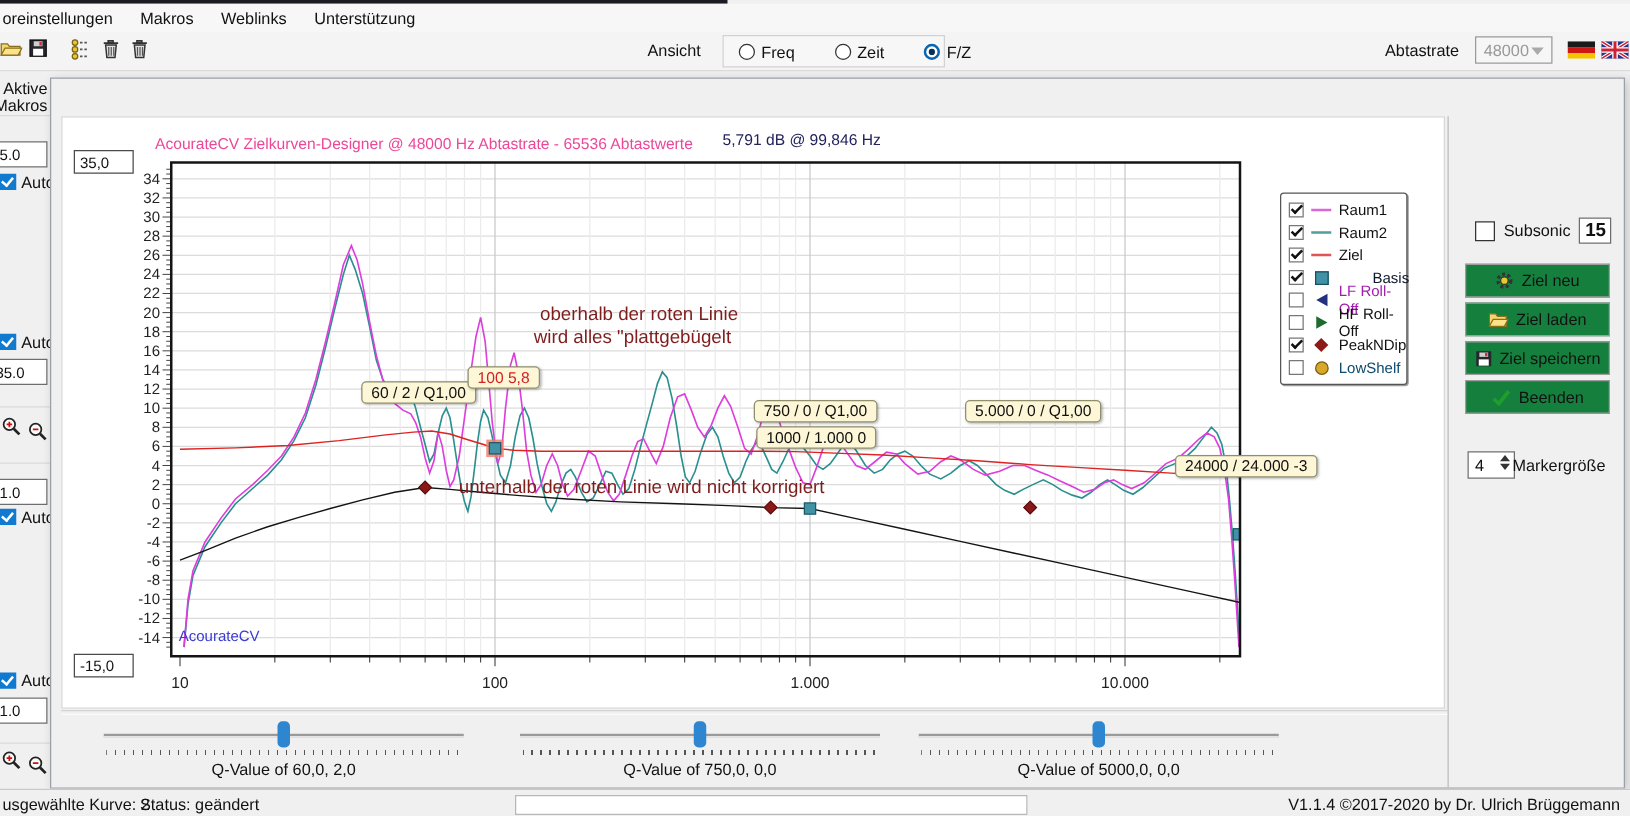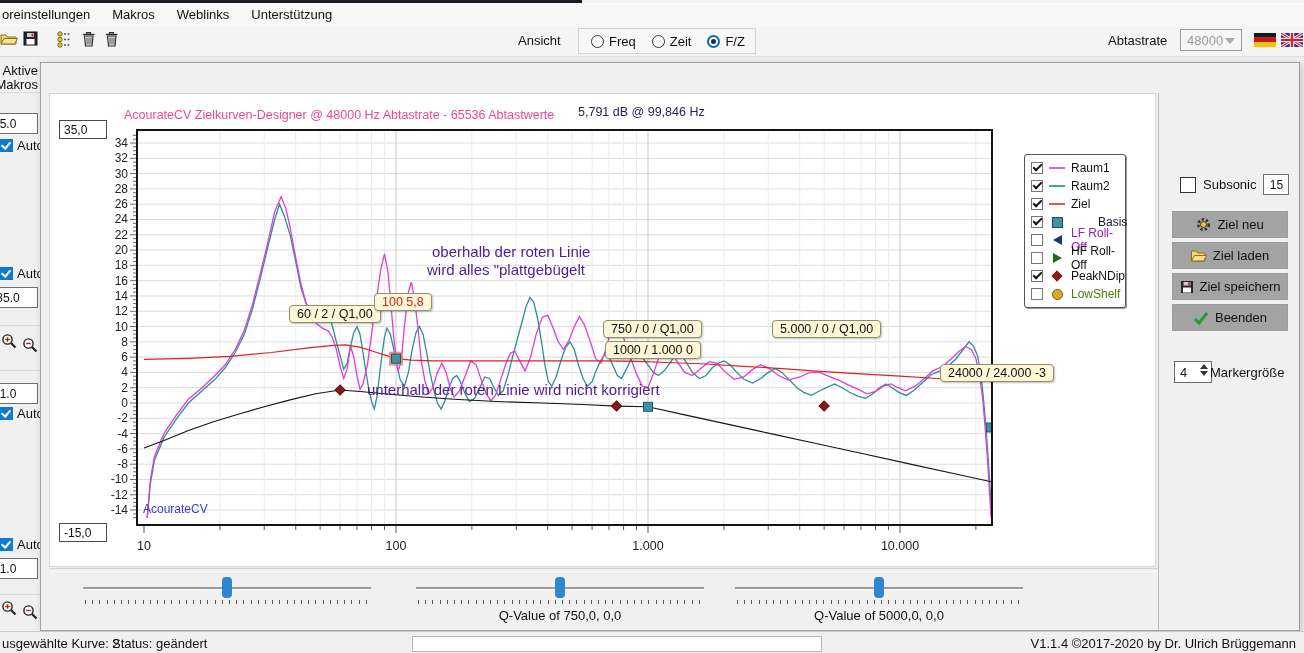--- a/index.html
+++ b/index.html
@@ -5,21 +5,21 @@
   html,body{margin:0;padding:0;background:#e8e8e8;}
   #app{position:relative;width:1304px;height:653px;background:#f0f0f0;overflow:hidden;
        font-family:"Liberation Sans",sans-serif;font-size:13px;color:#111;}
   
   .topdark{position:absolute;left:0;top:0;width:582px;height:3px;background:#1b1b24;}
   .menubar{position:absolute;left:0;top:3px;width:100%;height:23px;background:#f7f7f7;display:flex;align-items:center;gap:22px;padding-left:2px;}
   .menubar span{cursor:default;}
   .toolbar{position:absolute;left:0;top:26px;width:100%;height:30px;background:#f4f4f4;border-bottom:1px solid #dcdcdc;}
   .tbicon{position:absolute;top:4px;}
   .ansicht-label{position:absolute;left:518px;top:7px;}
-  .viewbox{position:absolute;left:578px;top:2px;width:164px;height:24px;border:1px solid #d2d2d2;background:#f7f7f7;display:flex;align-items:center;gap:16px;padding-left:12px;}
+  .viewbox{position:absolute;left:578px;top:2px;width:164px;height:24px;border:1px solid #d2d2d2;background:#f7f7f7;display:flex;align-items:center;gap:32px;padding-left:12px;}
   .radio-item{display:flex;align-items:center;gap:5px;}
   .radio{position:relative;width:13px;height:13px;border:1px solid #333;border-radius:50%;background:#fff;display:inline-block;box-sizing:border-box;}
   .radio.sel{border:2px solid #0a66b0;}
   .radio.sel::after{content:"";position:absolute;left:2px;top:2px;width:5px;height:5px;border-radius:50%;background:#0b2f52;}
   .abt-label{position:absolute;left:1108px;top:7px;}
   .combo{position:absolute;left:1180px;top:3px;width:62px;height:22px;border:1px solid #9a9a9a;background:#f6f6f6;color:#999;display:flex;align-items:center;padding-left:6px;box-sizing:border-box;}
   .combo .chev{position:absolute;right:6px;top:8px;width:0;height:0;border-left:5px solid transparent;border-right:5px solid transparent;border-top:6px solid #aaa;}
   
   .leftpanel{position:absolute;left:0;top:62px;width:40px;height:569px;background:#f0f0f0;overflow:hidden;}
   .lp-tab{position:absolute;right:2px;white-space:nowrap;line-height:14px;text-align:right;}
@@ -35,32 +35,32 @@
   .wctl{position:absolute;top:3px;width:24px;height:22px;text-align:center;font-size:15px;color:#222;line-height:22px;cursor:default;}
   .wmax{top:8px;width:11px;height:10px;border:1.5px solid #222;}
   
   .chartpanel{position:absolute;left:8px;top:30px;width:1107px;height:474px;background:#fff;border:1px solid #d6d6d6;box-sizing:border-box;}
   .ybox{position:absolute;left:9px;width:48px;height:19px;background:#fff;border:1px solid #4a4a4a;font-size:12px;display:flex;align-items:center;padding-left:4px;box-sizing:border-box;}
   .ctitle{position:absolute;left:74px;top:14px;color:#ec4899;font-size:12.5px;white-space:nowrap;}
   .creadout{position:absolute;left:528px;top:11px;color:#23235c;font-size:12.5px;white-space:nowrap;}
   .watermark{position:absolute;color:#3b3bd0;font-size:12px;}
   .ttip{position:absolute;background:#fdf7d7;border:1px solid #8f8f6e;border-radius:4px;padding:1px 7px;font-size:12.5px;white-space:nowrap;box-shadow:1px 1px 2px rgba(0,0,0,.25);color:#111;}
   .ttip.red{color:#d42222;}
-  .rann{position:absolute;color:#4c1d95;font-size:15px;white-space:nowrap;}
+  .rann{position:absolute;color:#7f1d1d;font-size:15px;white-space:nowrap;}
   .legend{position:absolute;left:974px;top:60px;width:102px;background:#fff;border:1px solid #555;border-radius:3px;box-shadow:1px 1px 0 #9a9a9a;padding:6px 6px;display:flex;flex-direction:column;gap:4px;box-sizing:border-box;}
   .lrow{display:flex;align-items:center;gap:5px;font-size:12px;height:14px;}
   .lcheck{width:12px;height:12px;background:#fff;border:1px solid #777;box-sizing:border-box;flex:none;}
   .tick{display:block;width:7px;height:3px;border-left:2px solid #111;border-bottom:2px solid #111;transform:rotate(-45deg);margin:1px 0 0 1px;}
   .lsym{width:18px;display:flex;align-items:center;justify-content:center;flex:none;}
   
   .rightpanel{position:absolute;left:1117px;top:30px;width:141px;height:537px;border-left:1px solid #bcbcbc;}
   .subs-row{position:absolute;left:21px;top:81px;display:flex;align-items:center;gap:7px;}
   .subcb{width:14px;height:14px;background:#fff;border:1.6px solid #333;}
-  .subval{width:24px;height:19px;background:#fff;border:1px solid #6e6e6e;display:flex;align-items:center;justify-content:center;font-size:12px;}
-  .btn{position:absolute;left:13px;width:114px;height:25px;background:#a3a3a3;border:1px solid #9c9c9c;display:flex;align-items:center;justify-content:center;gap:6px;font-size:13px;cursor:default;}
+  .subval{width:24px;height:19px;background:#fff;border:1px solid #6e6e6e;display:flex;align-items:center;justify-content:center;font-size:15px;font-weight:bold;}
+  .btn{position:absolute;left:13px;width:114px;height:25px;background:#15803d;border:1px solid #9c9c9c;display:flex;align-items:center;justify-content:center;gap:6px;font-size:13px;cursor:default;}
   .spinner{position:absolute;left:15px;top:268px;width:38px;height:22px;background:#fff;border:1px solid #6e6e6e;box-sizing:border-box;}
   .spinner .val{position:absolute;left:5px;top:3px;}
   .spinner .arrows{position:absolute;right:3px;top:2px;display:flex;flex-direction:column;gap:2px;}
   .spinner .up{width:0;height:0;border-left:4px solid transparent;border-right:4px solid transparent;border-bottom:5px solid #333;}
   .spinner .dn{width:0;height:0;border-left:4px solid transparent;border-right:4px solid transparent;border-top:5px solid #333;}
   .msize-label{position:absolute;left:51px;top:272px;white-space:nowrap;}
   
   .slider-sep{position:absolute;left:8px;top:505px;width:1109px;height:2px;border-top:1px solid #d2d2d2;border-bottom:1px solid #fbfbfb;}
   .sgroup{position:absolute;top:506px;width:288px;height:58px;}
   .strack{position:absolute;left:0;top:18px;width:288px;height:2px;background:#9a9a9a;border-bottom:1px solid #fdfdfd;}
@@ -529,21 +529,21 @@
             <span class="lsym">
               <span style="width: 8px; height: 8px; background: rgb(139, 26, 26); transform: rotate(45deg);"></span>
             </span>
             <span style="color: rgb(17, 17, 17);">PeakNDip</span>
           </div>
           <div class="lrow">
             <span class="lcheck"></span>
             <span class="lsym">
               <span style="width: 9px; height: 9px; border-radius: 50%; background: rgb(216, 168, 42); border: 1px solid rgb(122, 92, 16);"></span>
             </span>
-            <span style="color: #4d7c0f; text-align: right;">LowShelf</span>
+            <span style="color: #0c4a6e; text-align: right;">LowShelf</span>
           </div>
         </div>
     </div>
 
     <div class="rightpanel">
       <div class="subs-row">
         <span class="subcb"></span>
         <span>Subsonic</span>
         <span class="subval">15</span>
       </div>
@@ -585,20 +585,21 @@
       </div>
       <span class="msize-label">Markergröße</span>
     </div>
 
     <div class="slider-sep"></div>
     <div id="sliders">
         <div class="sgroup" style="left: 42px;">
           <div class="strack"></div>
           <div class="sthumb" style="left: 139px;"></div>
           <div class="sticks"></div>
+          <div class="slabel">Q-Value of 60,0, 2,0</div>
         </div>
         <div class="sgroup" style="left: 375px;">
           <div class="strack"></div>
           <div class="sthumb" style="left: 139px;"></div>
           <div class="sticks"></div>
           <div class="slabel">Q-Value of 750,0, 0,0</div>
         </div>
         <div class="sgroup" style="left: 694px;">
           <div class="strack"></div>
           <div class="sthumb" style="left: 139px;"></div>

